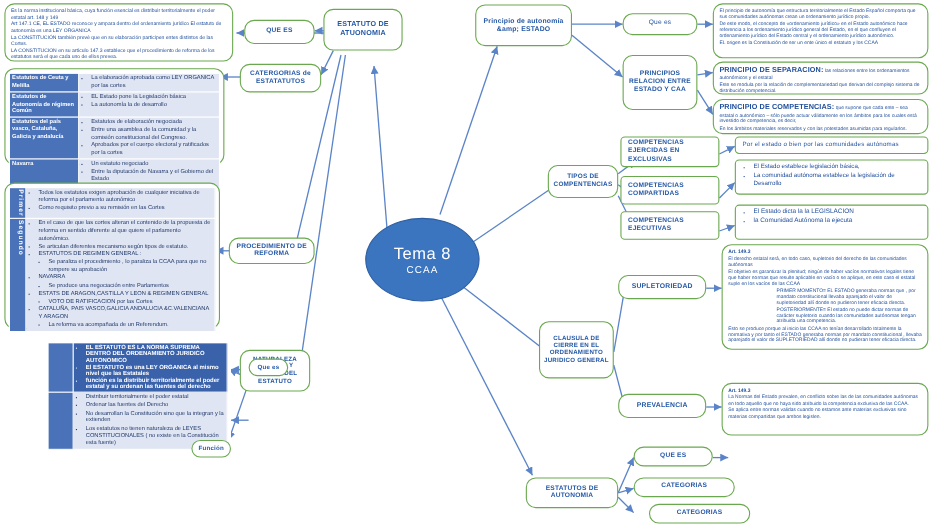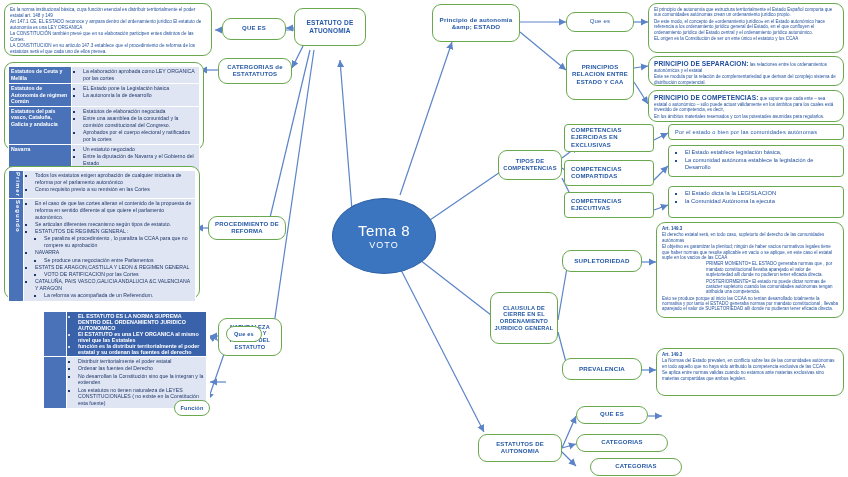--- a/index.html
+++ b/index.html
@@ -253,21 +253,21 @@
   <div class="node" style="left:208px;top:216px;width:78px;height:24px;font-size:6px;">PROCEDIMIENTO DE REFORMA</div>
 
   <div class="node" style="left:218px;top:318px;width:64px;height:38px;font-size:5.6px;">NATURALEZA JURIDICA Y FUNCION DEL ESTATUTO</div>
 
   <div class="node" style="left:226px;top:326px;width:36px;height:16px;font-size:5.6px;">Que es</div>
 
   <div class="node" style="left:174px;top:400px;width:36px;height:16px;font-size:5.6px;">Función</div>
 
   <div class="ellipse" style="left:332px;top:198px;width:104px;height:76px;">
     <div class="t1">Tema 8</div>
-    <div class="t2">VOTO</div>
+    <div class="t2">CCAA</div>
   </div>
 
   <div class="node" style="left:432px;top:4px;width:88px;height:38px;font-size:6.2px;">Principio de autonomía &amp;amp; ESTADO</div>
 
   <div class="node" style="left:566px;top:12px;width:68px;height:20px;font-size:6px;font-weight:normal;">Que es</div>
 
   <div class="node" style="left:566px;top:50px;width:68px;height:50px;font-size:6px;">PRINCIPIOS RELACION ENTRE ESTADO Y CAA</div>
 
   <div class="panel" style="left:648px;top:3px;width:196px;height:50px;font-size:4.5px;">
     <p>El principio de autonomía que estructura  territorialmente el Estado Español comporta que sus comunidades autónomas crean un ordenamiento jurídico propio.</p>

